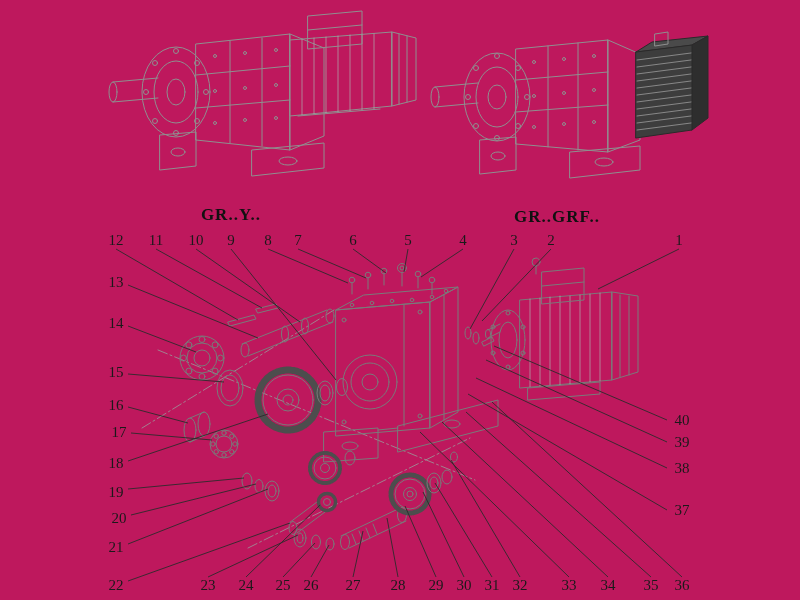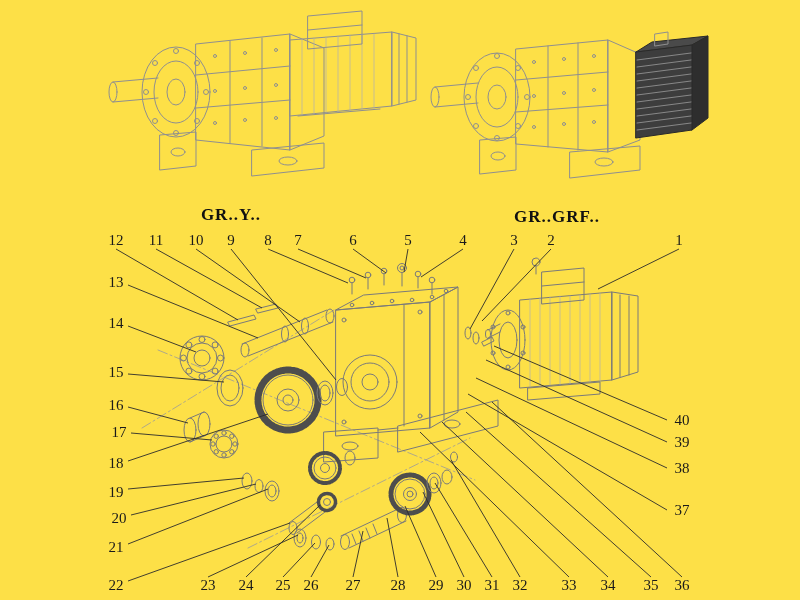--- a/index.html
+++ b/index.html
@@ -1,16 +1,16 @@
 <!DOCTYPE html>
 <html><head>
 <meta charset="utf-8">
 <style>
   html,body{margin:0;padding:0;background:#fff;}
-  .stage{position:relative;width:800px;height:600px;background:#fde047;overflow:hidden;
+  .stage{position:relative;width:800px;height:600px;background:#be185d;overflow:hidden;
          font-family:"Liberation Serif", serif;}
   svg{display:block;}
   .draw{stroke:#8f8f8f;fill:none;stroke-width:1;stroke-linejoin:round;stroke-linecap:round;}
   .draw2{stroke:#7a7a7a;fill:none;stroke-width:1;stroke-linejoin:round;stroke-linecap:round;}
   .fin{stroke:#b0b0b0;stroke-width:.7;}
   .darkline{stroke:#4d4d4d;}
   .leader{stroke:#2b2b2b;stroke-width:.9;fill:none;}
   .axis{stroke:#9a9a9a;stroke-width:.8;stroke-dasharray:10 3 2 3;fill:none;}
   .callout{font:15px "Liberation Serif", serif;fill:#1a1a1a;text-anchor:middle;dominant-baseline:central;stroke:none;}
   .model-label{font:bold 17px "Liberation Serif", serif;fill:#111;text-anchor:middle;dominant-baseline:central;letter-spacing:1px;stroke:none;}

